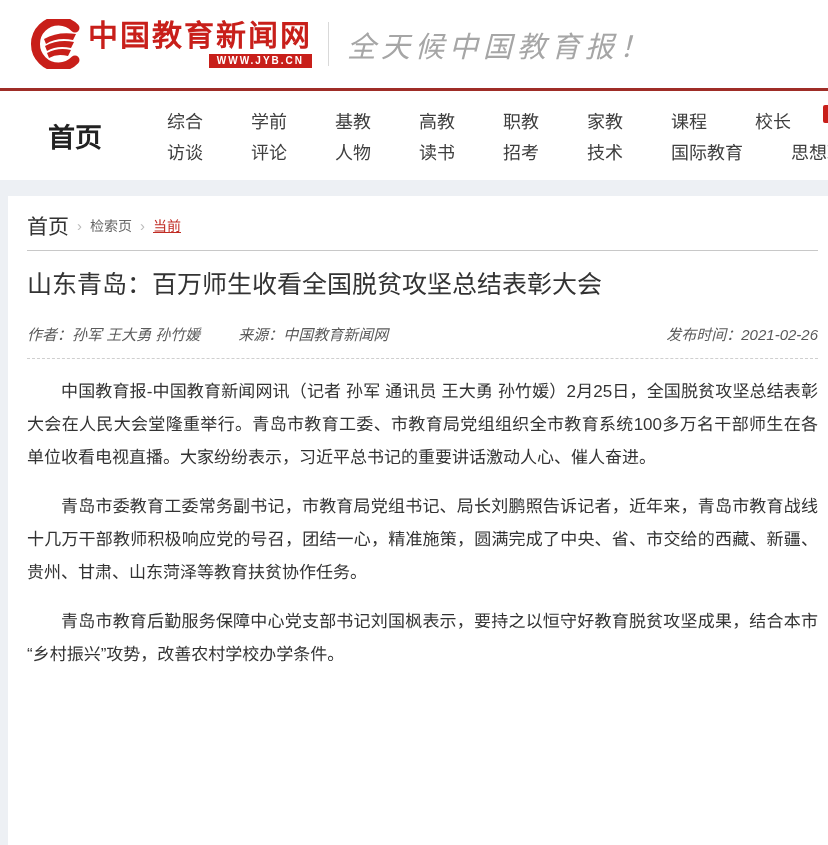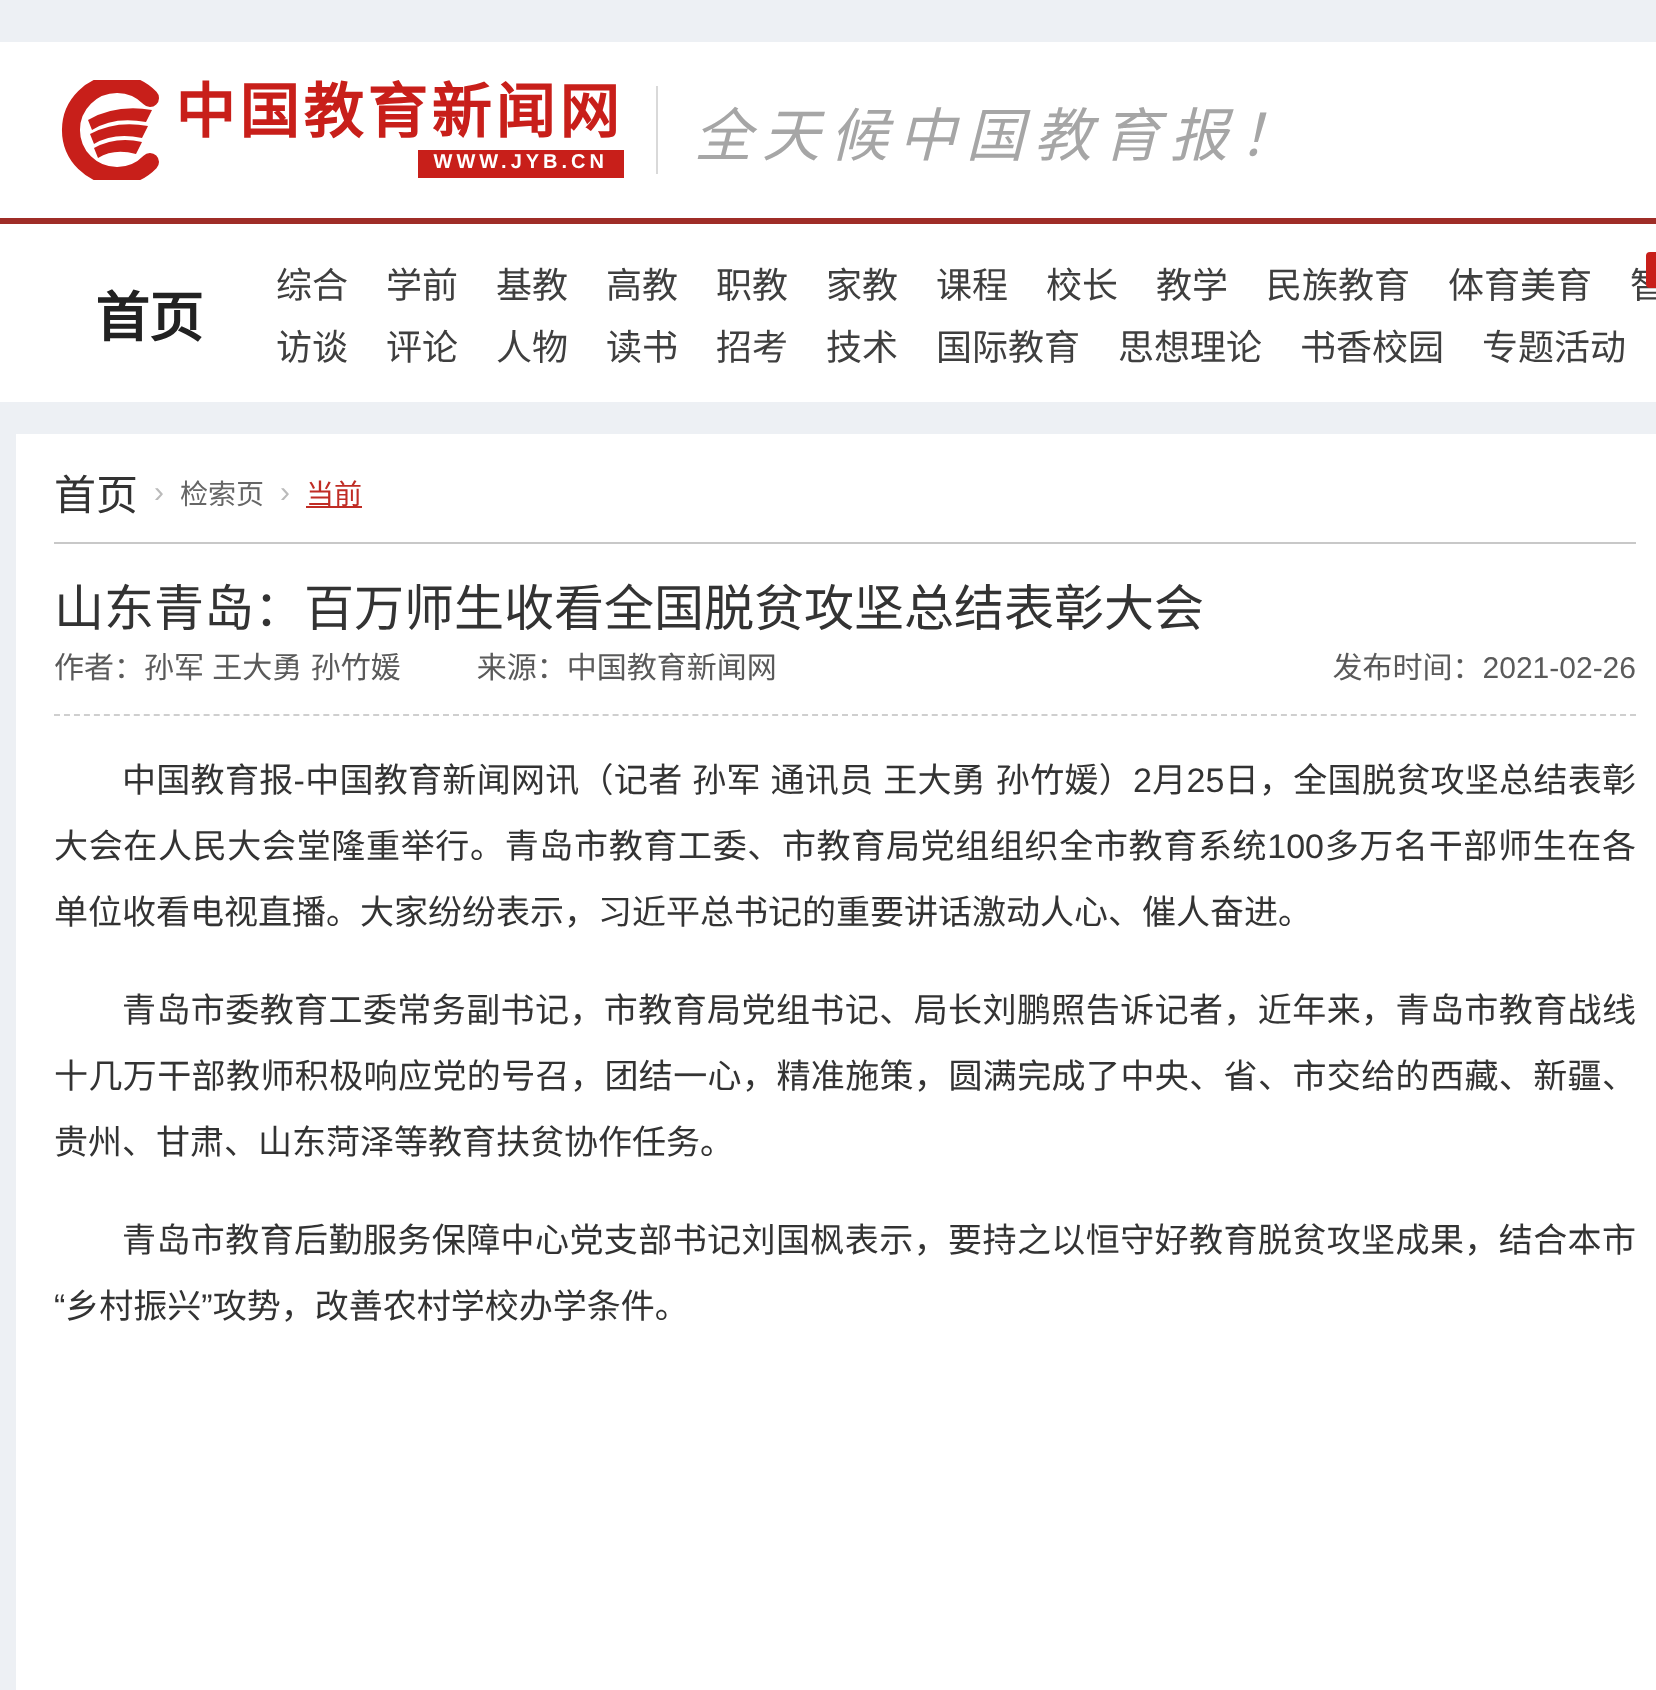--- a/index.html
+++ b/index.html
@@ -3,21 +3,21 @@
 <meta charset="utf-8">
 <style>
   * { margin:0; padding:0; box-sizing:border-box; }
   html,body { background:#fff; }
   body { font-family:"Liberation Sans", sans-serif; }
   .page { width:828px; height:845px; overflow:hidden; background:#edf0f4; }
 
   
   .site-header {
     height:91px; background:#fff; border-bottom:3px solid #9f2d27;
-    display:flex; align-items:center; padding-left:30px;margin-top:21px;
+    display:flex; align-items:center; padding-left:30px;
   }
   .logo { display:flex; align-items:center; cursor:pointer; }
   .logo-emblem { width:50px; height:50px; margin-right:8px; flex:0 0 auto; }
   .logo-textcol { display:flex; flex-direction:column; align-items:flex-end; }
   .logo-name {
     color:#c81f1a; font-size:30px; font-weight:bold; letter-spacing:2px;
     font-family:"Liberation Serif", serif; line-height:32px; white-space:nowrap;
   }
   .logo-url {
     background:#c81f1a; color:#fff; font-size:10px; font-weight:bold;
@@ -31,21 +31,21 @@
 
   
   .nav-bar {
     height:89px; background:#fff; display:flex; align-items:center;
     padding-left:48px; position:relative; overflow:hidden; white-space:nowrap;
   }
   .nav-home { font-size:27px; font-weight:bold; color:#222; margin-right:18px; cursor:pointer; }
   .nav-divider { width:1px; height:54px; background:#ccc; margin-right:18px; }
   .nav-rows { display:flex; flex-direction:column; justify-content:center; gap:5px; }
   .nav-row { display:flex; gap:19px; }
-  .nav-item { font-size:18px; color:#3f3f3f; cursor:pointer; }
+  .nav-item { font-size:18px; color:#3f3f3f; cursor:pointer;margin-left:29px; }
   .nav-badge {
     position:absolute; right:-3px; top:14px; width:8px; height:18px;
     background:#c81f1a; border-radius:2px;
   }
 
   
   .band { height:16px; background:#edf0f4; }
   .content-card {
     margin-left:8px; width:820px; height:649px; background:#fff;
     padding:14px 10px 0 19px;
@@ -57,22 +57,22 @@
   .crumb-mid { font-size:14px; color:#666; cursor:pointer; }
   .crumb-cur { font-size:14px; color:#c02c24;text-decoration:underline; }
 
   .rule-solid { border:none; border-top:1px solid #c8c8c8; margin-top:10px; }
 
   .article-title {
     margin-top:16px; font-size:25px; line-height:34px; font-weight:500; color:#333;
   }
 
   .meta-row {
-    display:flex; justify-content:space-between; align-items:center;
-    font-size:15px; color:#5a5a5a;
+    margin-top:22px; display:flex; justify-content:space-between; align-items:center;
+    font-size:15px; color:#5a5a5a;font-style:italic;
   }
   .meta-left { display:flex; gap:38px; }
   .rule-dotted { border:none; border-top:1px dashed #cfcfcf; margin-top:14px; }
 
   .article-body { margin-top:2px; }
   .article-body p {
     font-size:17px; line-height:33px; color:#333; text-indent:2em;
     text-align:justify; margin-top:16px;
   }
 </style>

